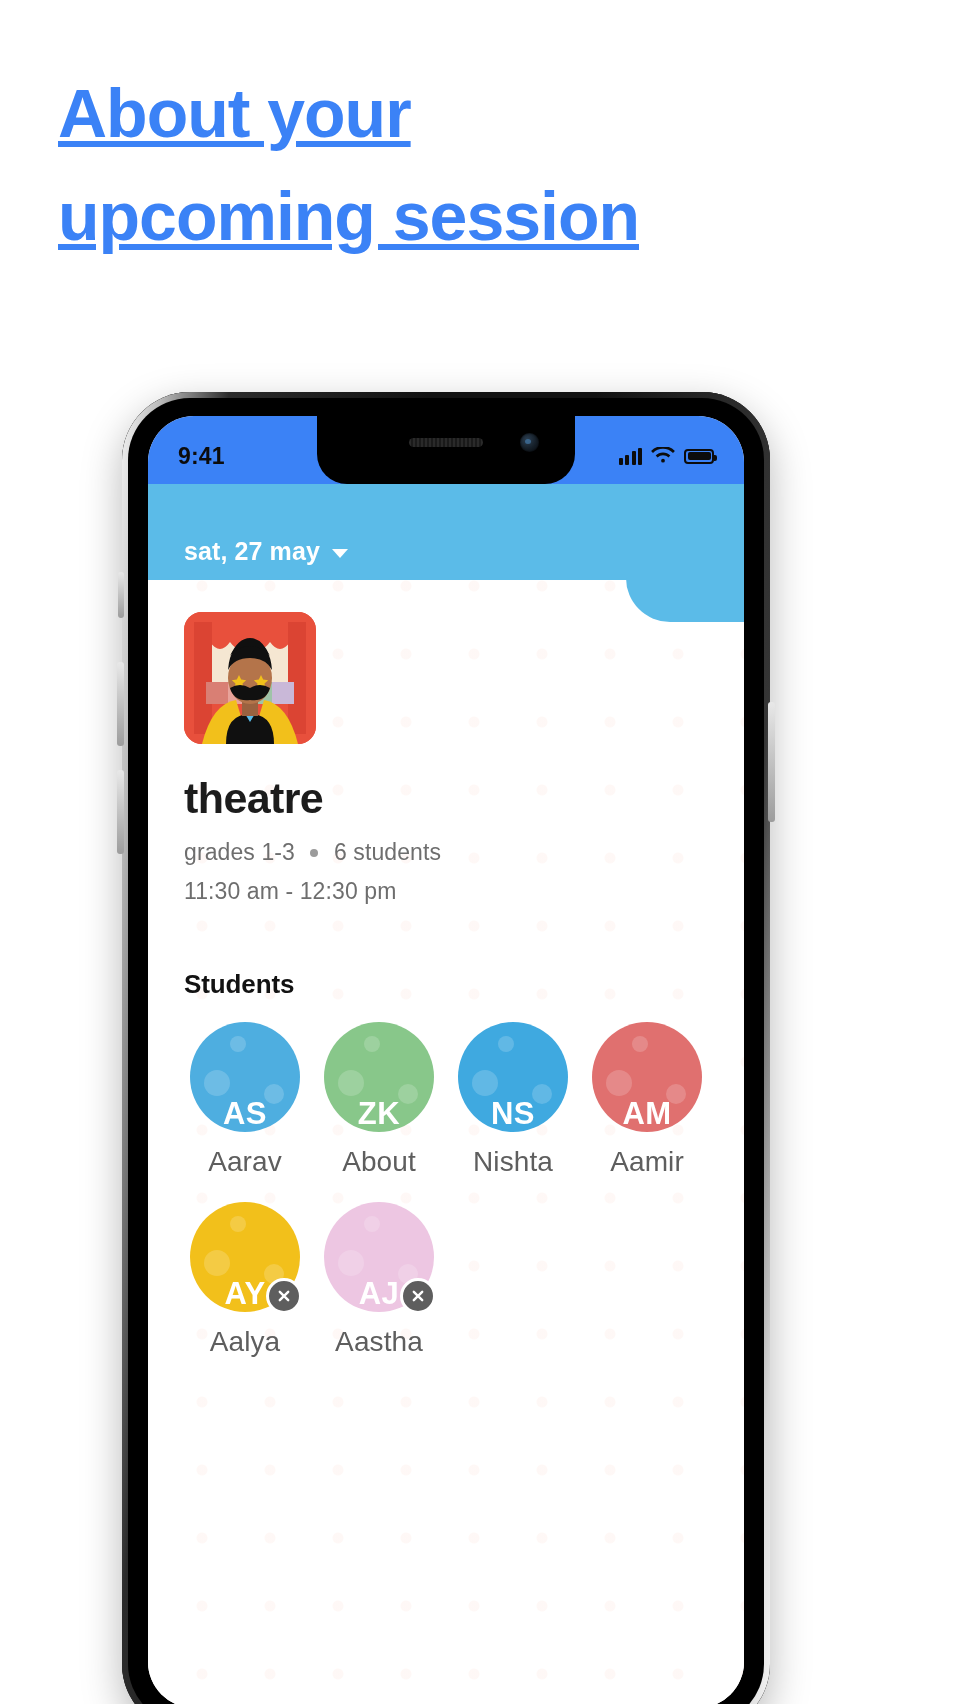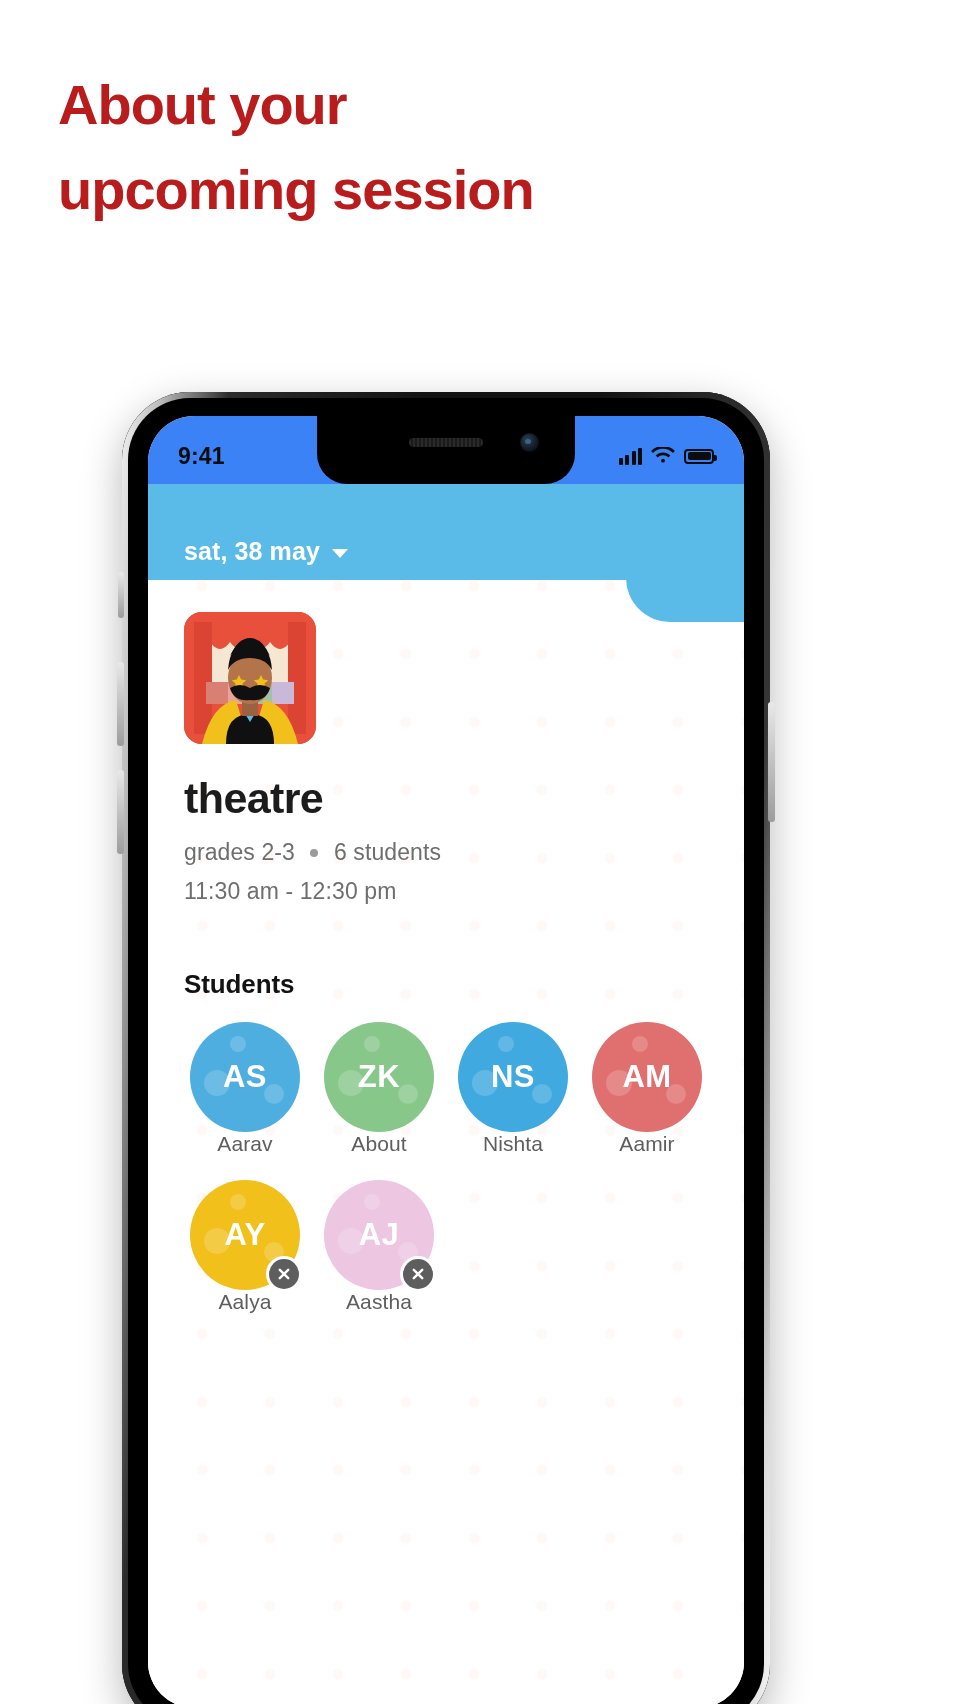--- a/index.html
+++ b/index.html
@@ -10,25 +10,26 @@
     overflow: hidden;
   }
 
   .page { position: relative; width: 960px; height: 1704px; background:#fff; }
 
   
   .headline {
     position: absolute;
     left: 58px; top: 62px;
     width: 820px;
-    color: #b91c1c;
-    font-size: 56px;
+    color: #3b82f6;
+    font-size: 68px;
     font-weight: 700;
     line-height: 1.52;
     letter-spacing: -1px;
+    text-decoration: underline;
   }
   .headline .line { display:block; white-space: pre; }
 
   
   .phone {
     position: absolute;
     left: 122px; top: 392px;
     width: 648px; height: 1340px;
     background: #0a0a0a;
     border-radius: 68px;
@@ -187,42 +188,42 @@
   }
   .student-grid{
     display:flex; flex-wrap:wrap; padding:22px 30px 0 30px;
   }
   .student{
     flex:0 0 25%; display:flex; flex-direction:column; align-items:center;
     margin-bottom:24px;
   }
   .avatar{
     position:relative; width:110px; height:110px; border-radius:50%;
-    display:flex; align-items:center; justify-content:center;
+    display:flex; align-items:flex-end; justify-content:center;
     color:#ffffff; font-size:31px; font-weight:600; letter-spacing:.5px;
     overflow:visible;
   }
   .avatar .bub{
     position:absolute; border-radius:50%; background:rgba(255,255,255,.18);
   }
   .avatar .bub.a{ width:26px;height:26px; left:14px; top:48px; }
   .avatar .bub.b{ width:20px;height:20px; left:74px; top:62px; }
   .avatar .bub.c{ width:16px;height:16px; left:40px; top:14px; }
   .avatar .initials{ position:relative; z-index:2; }
 
   .remove-badge{
     position:absolute; right:-2px; bottom:-2px;
     width:36px; height:36px; border-radius:50%;
     background:#5E5E5E; border:3px solid #ffffff;
     display:flex; align-items:center; justify-content:center;
     z-index:5;
   }
   .remove-badge svg{ display:block; }
   .student-name{
-    font-size:21px; color:#5E5E5E; letter-spacing:.1px;
+    margin-top:14px; font-size:28px; color:#5E5E5E; letter-spacing:.1px;
   }
 </style>
 </head>
 <body>
 
 <div class="page">
 
   <div class="headline">
     <span class="line">About your</span>
     <span class="line">upcoming session</span>
@@ -258,21 +259,21 @@
           </svg>
           <div class="battery">
               <span></span>
             </div>
         </div>
       </div>
 
       <div class="app-header">
         <div class="notchcut"></div>
         <div class="date-pill">
-          <span>sat, 38 may</span>
+          <span>sat, 27 may</span>
           <span class="chev-down"></span>
         </div>
       </div>
 
       <div class="content">
 
         <div class="session">
           <div class="course-thumb">
             <svg width="132" height="132" viewBox="0 0 132 132">
               <rect width="132" height="132" fill="#E8503C"></rect>
@@ -308,21 +309,21 @@
               <path d="M77 63 l2.2 4.6 5 .6 -3.7 3.4 1 5 -4.5 -2.5 -4.5 2.5 1 -5 -3.7 -3.4 5 -.6 z" fill="#F2C01B"></path>
 
               <ellipse cx="66" cy="83" rx="5" ry="4" fill="#C0392B"></ellipse>
 
               <path d="M46 76 q10 -6 20 0 q10 -6 20 0 q-4 14 -20 12 q-16 2 -20 -12 z" fill="#101010"></path>
             </svg>
           </div>
           <div class="session-info">
             <div class="course-title">theatre</div>
             <div class="meta-line">
-              <span>grades 2-3</span>
+              <span>grades 1-3</span>
               <span class="meta-dot"></span>
               <span>6 students</span>
             </div>
             <div class="meta-line">11:30 am - 12:30 pm</div>
           </div>
         </div>
 
 
         <div class="students-head">Students</div>
 

